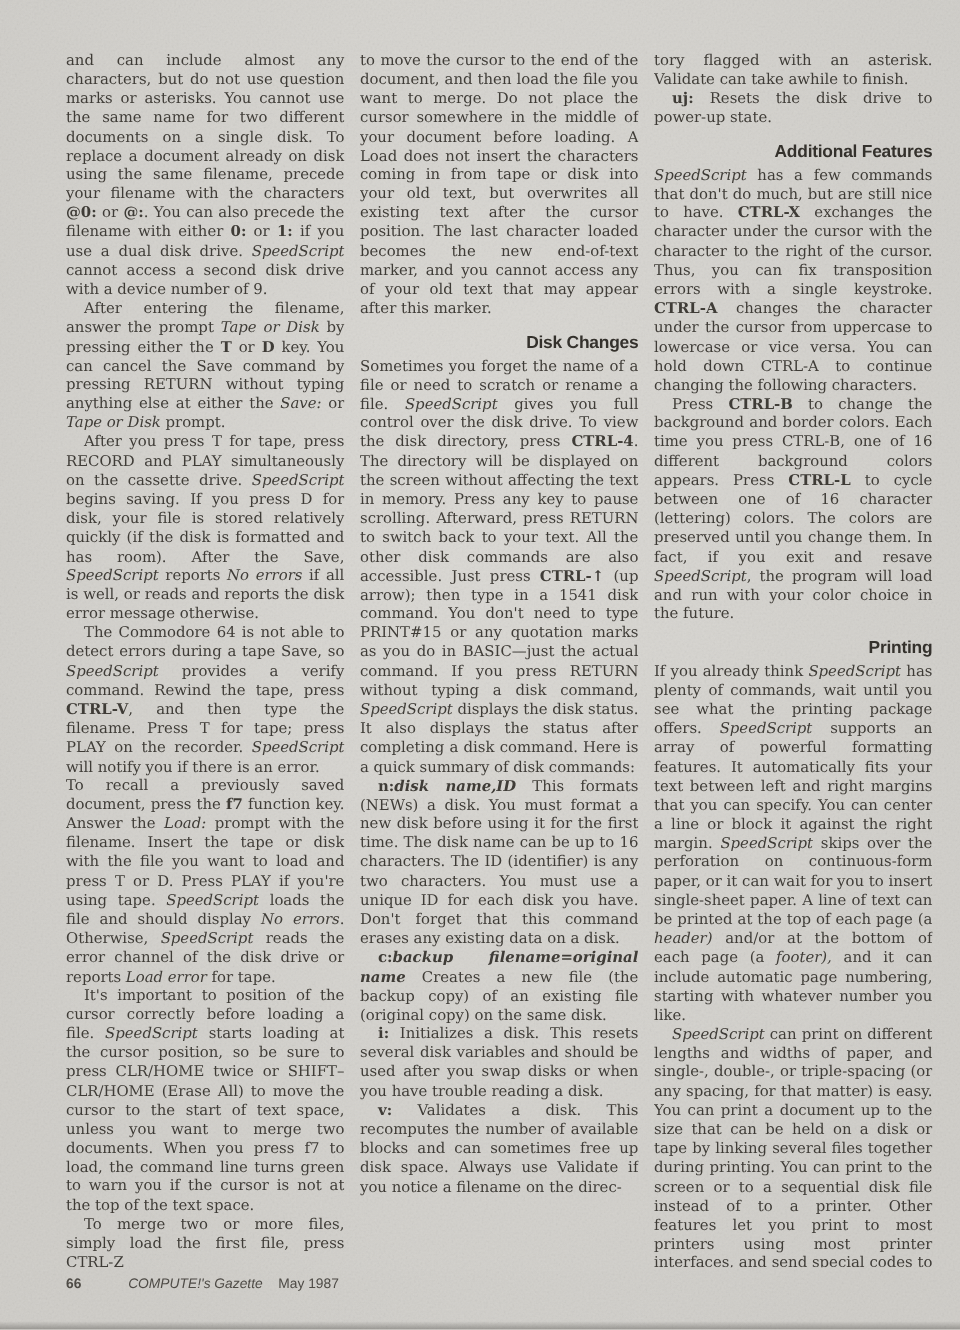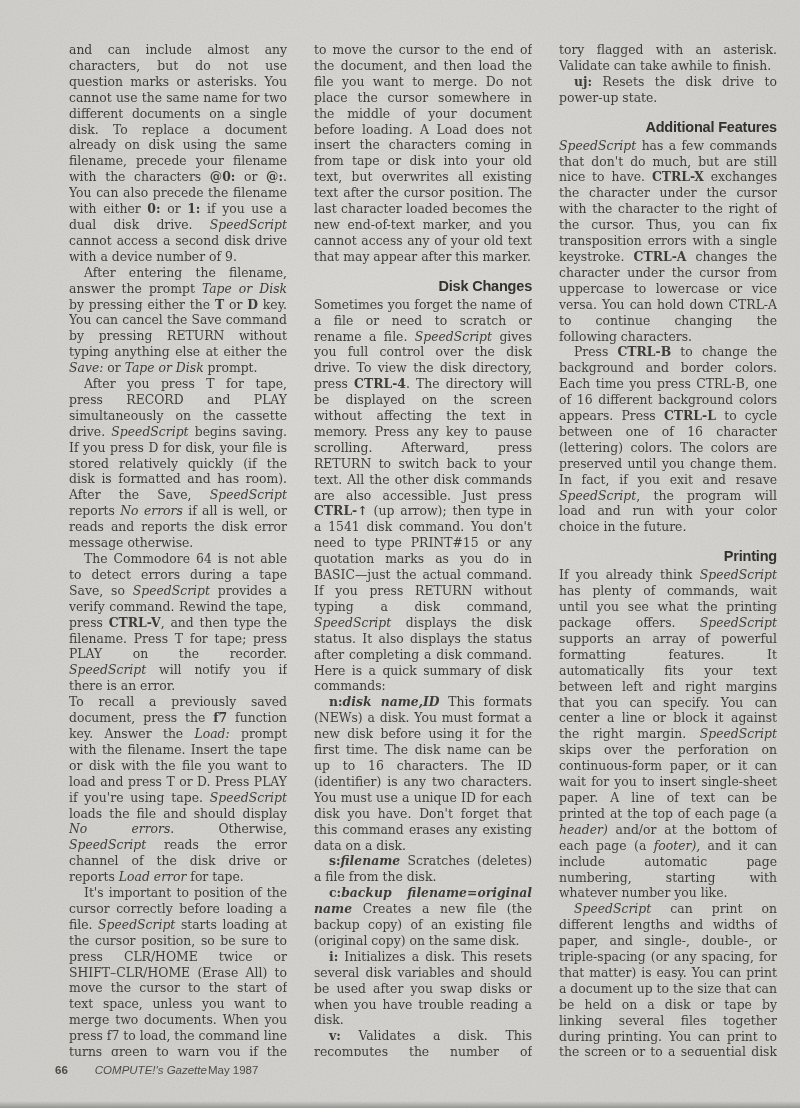--- a/index.html
+++ b/index.html
@@ -40,21 +40,20 @@
     gap: 13px;
   }
   .col {
     width: 232px;
     height: 1014px;
     overflow: hidden;
     color: #3f3c37;
     font-size: 12.4px;
     line-height: 15.9px;
     text-align: justify;
-    margin-left: 14px;
   }
   .para {
     margin: 0;
     text-align: justify;
     text-justify: inter-word;
   }
   .para.indent { text-indent: 15px; }
   .run-i { font-style: italic; }
   .run-b { font-weight: bold; }
   .run-bi { font-weight: bold; font-style: italic; }
@@ -70,21 +69,21 @@
   }
   .footer {
     position: absolute;
     left: 55px;
     top: 1064px;
     font-family: "Liberation Sans", sans-serif;
     font-size: 11.5px;
     color: #4e4b46;
     display: flex;
     align-items: baseline;
-    gap: 1px;
+    gap: 13px;
   }
   .footer .pgnum { font-weight: bold; }
   .footer .mag { font-style: italic; padding-left: 26px; }
 </style>
 </head>
 <body>
 
 <div class="page">
 
   <svg class="noise-overlay" width="800" height="1108" xmlns="http://www.w3.org/2000/svg">
@@ -103,21 +102,20 @@
         <p class="para indent"><span>The Commodore 64 is not able to detect errors during a tape Save, so </span><span class="run-i">SpeedScript</span><span> provides a verify command. Rewind the tape, press </span><span class="run-b">CTRL-V</span><span>, and then type the filename. Press T for tape; press PLAY on the recorder. </span><span class="run-i">SpeedScript</span><span> will notify you if there is an error.</span></p>
         <p class="para"><span>To recall a previously saved document, press the </span><span class="run-b">f7</span><span> function key. Answer the </span><span class="run-i">Load:</span><span> prompt with the filename. Insert the tape or disk with the file you want to load and press T or D. Press PLAY if you're using tape. </span><span class="run-i">SpeedScript</span><span> loads the file and should display </span><span class="run-i">No errors</span><span>. Otherwise, </span><span class="run-i">SpeedScript</span><span> reads the error channel of the disk drive or reports </span><span class="run-i">Load error</span><span> for tape.</span></p>
         <p class="para indent"><span>It's important to position of the cursor correctly before loading a file. </span><span class="run-i">SpeedScript</span><span> starts loading at the cursor position, so be sure to press CLR/HOME twice or SHIFT–CLR/HOME (Erase All) to move the cursor to the start of text space, unless you want to merge two documents. When you press f7 to load, the command line turns green to warn you if the cursor is not at the top of the text space.</span></p>
         <p class="para indent"><span>To merge two or more files, simply load the first file, press CTRL-Z</span></p>
       </div>
     <div class="col">
         <p class="para"><span>to move the cursor to the end of the document, and then load the file you want to merge. Do not place the cursor somewhere in the middle of your document before loading. A Load does not insert the characters coming in from tape or disk into your old text, but overwrites all existing text after the cursor position. The last character loaded becomes the new end-of-text marker, and you cannot access any of your old text that may appear after this marker.</span></p>
         <h2 class="heading">Disk Changes</h2>
         <p class="para"><span>Sometimes you forget the name of a file or need to scratch or rename a file. </span><span class="run-i">SpeedScript</span><span> gives you full control over the disk drive. To view the disk directory, press </span><span class="run-b">CTRL-4</span><span>. The directory will be displayed on the screen without affecting the text in memory. Press any key to pause scrolling. Afterward, press RETURN to switch back to your text. All the other disk commands are also accessible. Just press </span><span class="run-b">CTRL-↑</span><span> (up arrow); then type in a 1541 disk command. You don't need to type PRINT#15 or any quotation marks as you do in BASIC—just the actual command. If you press RETURN without typing a disk command, </span><span class="run-i">SpeedScript</span><span> displays the disk status. It also displays the status after completing a disk command. Here is a quick summary of disk commands:</span></p>
         <p class="para indent"><span class="run-b">n:</span><span class="run-bi">disk name,ID</span><span> This formats (NEWs) a disk. You must format a new disk before using it for the first time. The disk name can be up to 16 characters. The ID (identifier) is any two characters. You must use a unique ID for each disk you have. Don't forget that this command erases any existing data on a disk.</span></p>
-        <p class="para indent"><span class="run-b">s:</span><span class="run-bi">filename</span><span> Scratches (deletes) a file from the disk.</span></p>
         <p class="para indent"><span class="run-b">c:</span><span class="run-bi">backup filename=original name</span><span> Creates a new file (the backup copy) of an existing file (original copy) on the same disk.</span></p>
         <p class="para indent"><span class="run-b">i:</span><span> Initializes a disk. This resets several disk variables and should be used after you swap disks or when you have trouble reading a disk.</span></p>
         <p class="para indent"><span class="run-b">v:</span><span> Validates a disk. This recomputes the number of available blocks and can sometimes free up disk space. Always use Validate if you notice a filename on the direc-</span></p>
       </div>
     <div class="col">
         <p class="para"><span>tory flagged with an asterisk. Validate can take awhile to finish.</span></p>
         <p class="para indent"><span class="run-b">uj:</span><span> Resets the disk drive to power-up state.</span></p>
         <h2 class="heading">Additional Features</h2>
         <p class="para"><span class="run-i">SpeedScript</span><span> has a few commands that don't do much, but are still nice to have. </span><span class="run-b">CTRL-X</span><span> exchanges the character under the cursor with the character to the right of the cursor. Thus, you can fix transposition errors with a single keystroke. </span><span class="run-b">CTRL-A</span><span> changes the character under the cursor from uppercase to lowercase or vice versa. You can hold down CTRL-A to continue changing the following characters.</span></p>
         <p class="para indent"><span>Press </span><span class="run-b">CTRL-B</span><span> to change the background and border colors. Each time you press CTRL-B, one of 16 different background colors appears. Press </span><span class="run-b">CTRL-L</span><span> to cycle between one of 16 character (lettering) colors. The colors are preserved until you change them. In fact, if you exit and resave </span><span class="run-i">SpeedScript</span><span>, the program will load and run with your color choice in the future.</span></p>

